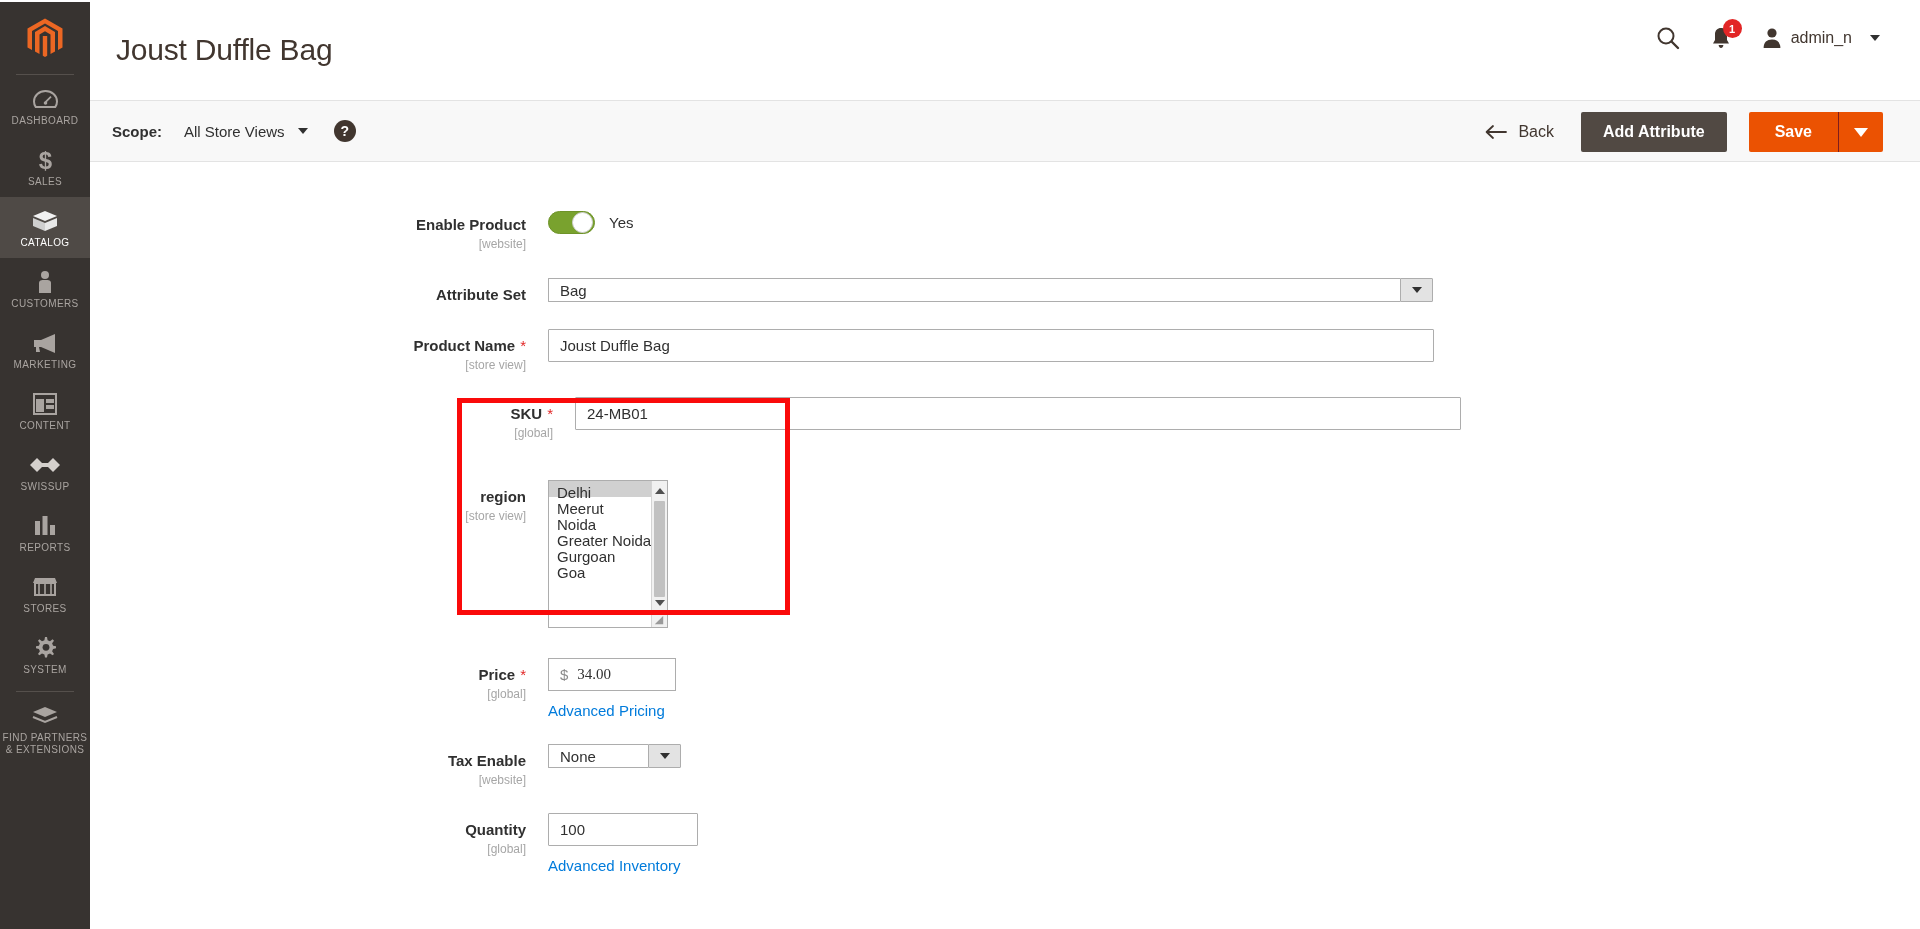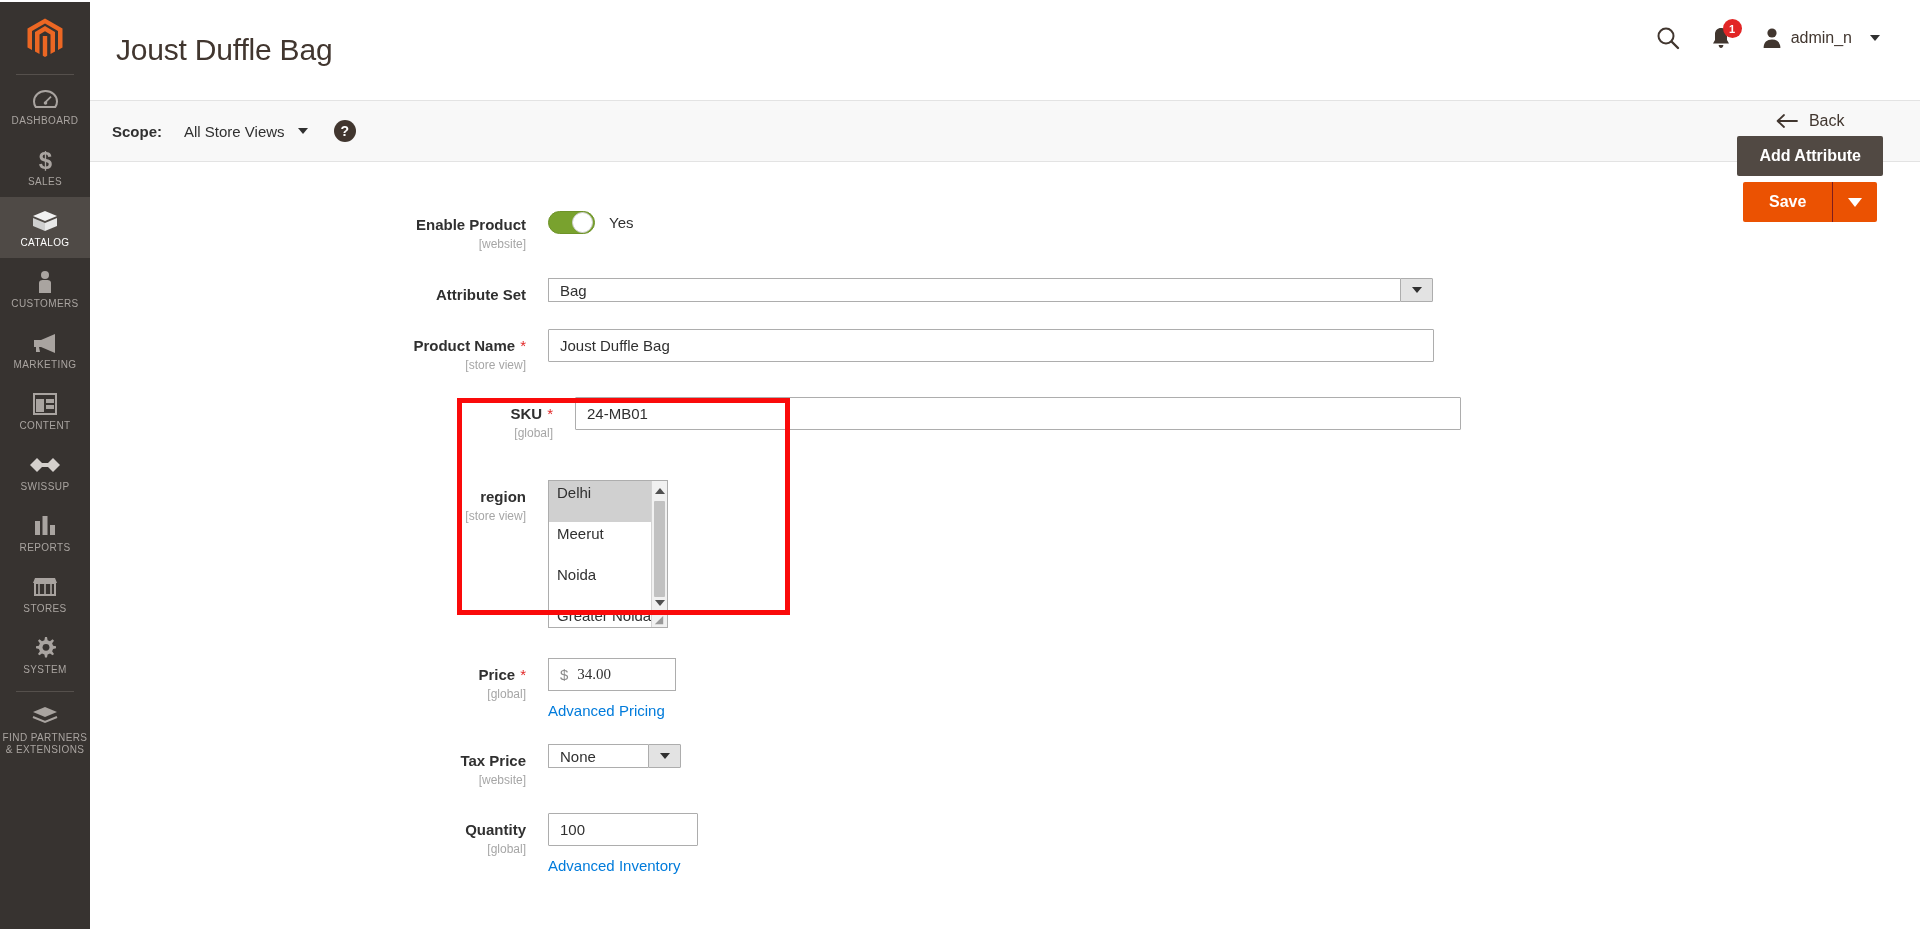--- a/index.html
+++ b/index.html
@@ -74,21 +74,21 @@
     border-top: 6px solid #303030;
   }
   #scope-help {
     width: 22px; height: 22px; border-radius: 50%; background: #41362f;
     color: #fff; font-size: 14px; font-weight: bold;
     display: flex; align-items: center; justify-content: center;
     margin-left: 26px; cursor: pointer;
   }
   #action-buttons {
     position: absolute; right: 37px; top: 11px;
-    display: flex; align-items: center; gap: 6px; flex-direction: column;
+    display: flex; align-items: center; gap: 22px;
   }
   #back-button {
     display: flex; align-items: center; gap: 11px;
     font-size: 16px; color: #41362f; cursor: pointer; background: none; border: none;
     font-family: inherit; padding: 0 5px;
   }
   #add-attribute-button {
     background: #514943; color: #ffffff; border: none;
     font-size: 16px; font-family: inherit; font-weight: bold;
     padding: 10px 22px; height: 40px; cursor: pointer; border-radius: 2px;
@@ -175,21 +175,21 @@
     border: 5px solid #fa0a0a; background: transparent;
     pointer-events: none; z-index: 5;
   }
   #region-row { position: relative; }
   .multiselect {
     width: 120px; height: 148px; border: 1px solid #adadad;
     background: #fff; position: relative; overflow: hidden; font-size: 15px;
   }
   .ms-list { width: 104px; }
   .ms-option {
-    height: 41px; line-height: 24px; padding: 0 8px;
+    height: 16px; line-height: 24px; padding: 0 8px;
     color: #303030; white-space: nowrap; cursor: pointer;
   }
   .ms-option.selected { background: #d0d0d0; }
   .ms-scrollbar {
     position: absolute; right: 0; top: 0; width: 16px; height: 148px;
     background: #f1f1f1; border-left: 1px solid #d4d4d4;
   }
   .ms-arrow-up, .ms-arrow-dn {
     position: absolute; left: 0; width: 15px; height: 16px;
     display: flex; align-items: center; justify-content: center; cursor: pointer;
@@ -501,21 +501,21 @@
         <div class="price-wrap">
           <span class="currency-sym">$</span>
           <input class="price-field" type="text" value="34.00" style="">
         </div>
         <div><a class="inline-link">Advanced Pricing</a></div>
       </div>
     </div>
 
     <div class="field-row" style="margin-bottom:26px;">
       <div class="field-label-col">
-        <span class="field-label">Tax Price</span>
+        <span class="field-label">Tax Enable</span>
         <span class="field-scope">[website]</span>
       </div>
       <div class="field-input-col">
         <div class="select-wrap">
           <div class="select-face tax">None</div>
           <div class="select-btn">
             <span class="caret-sm"></span>
           </div>
         </div>
       </div>

